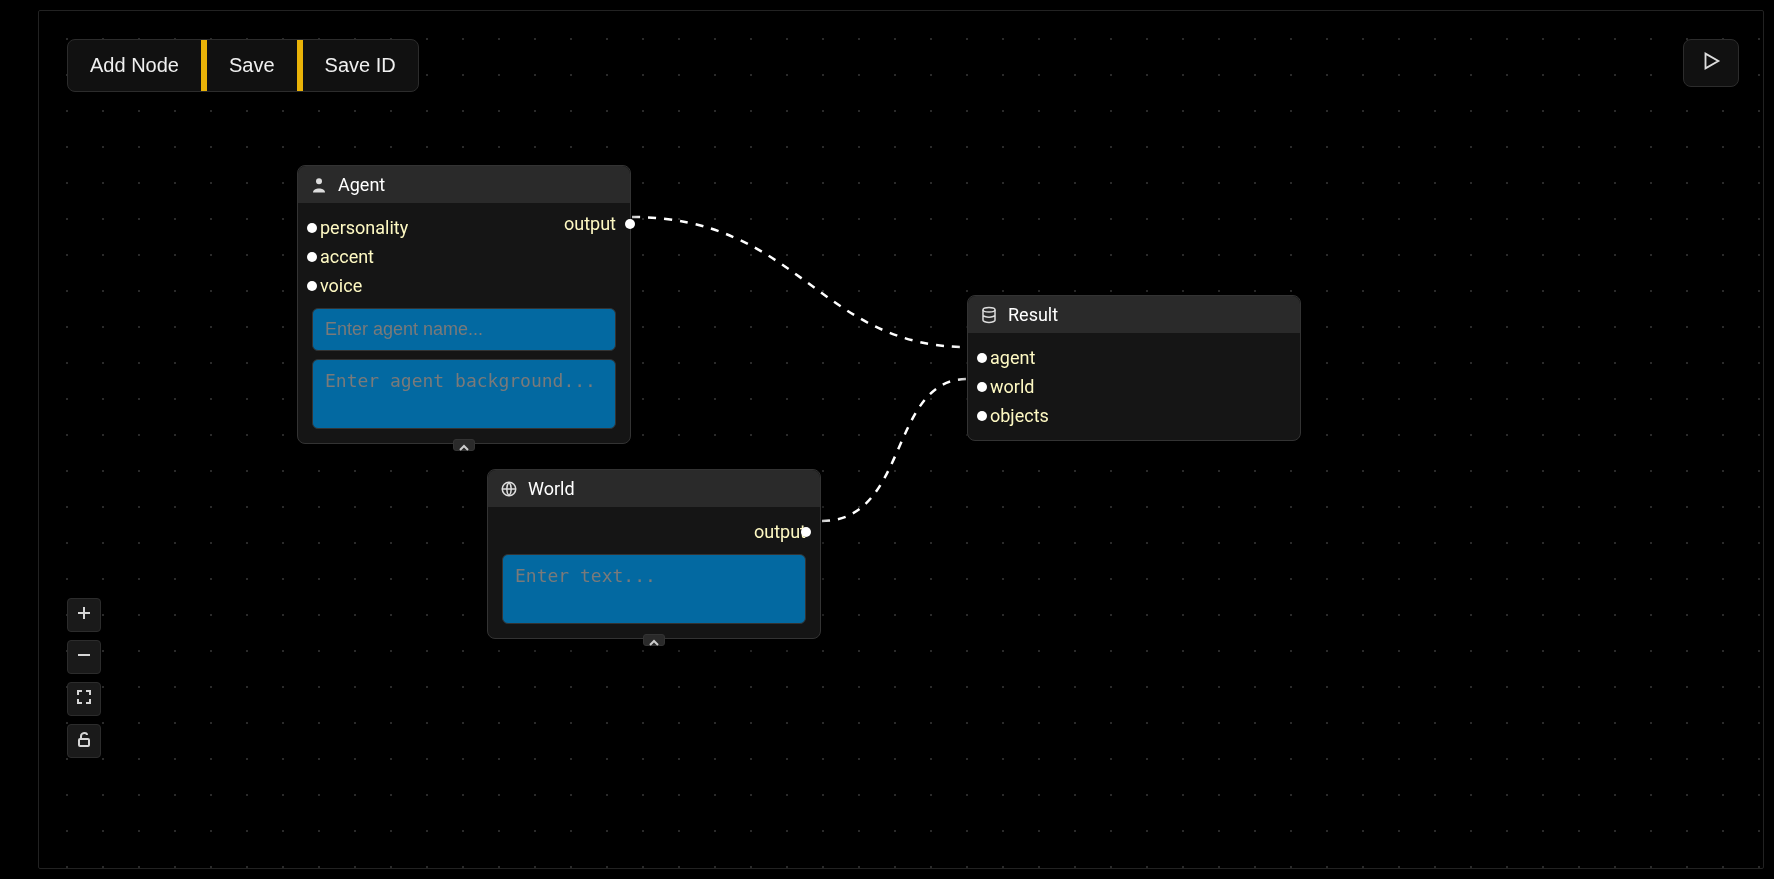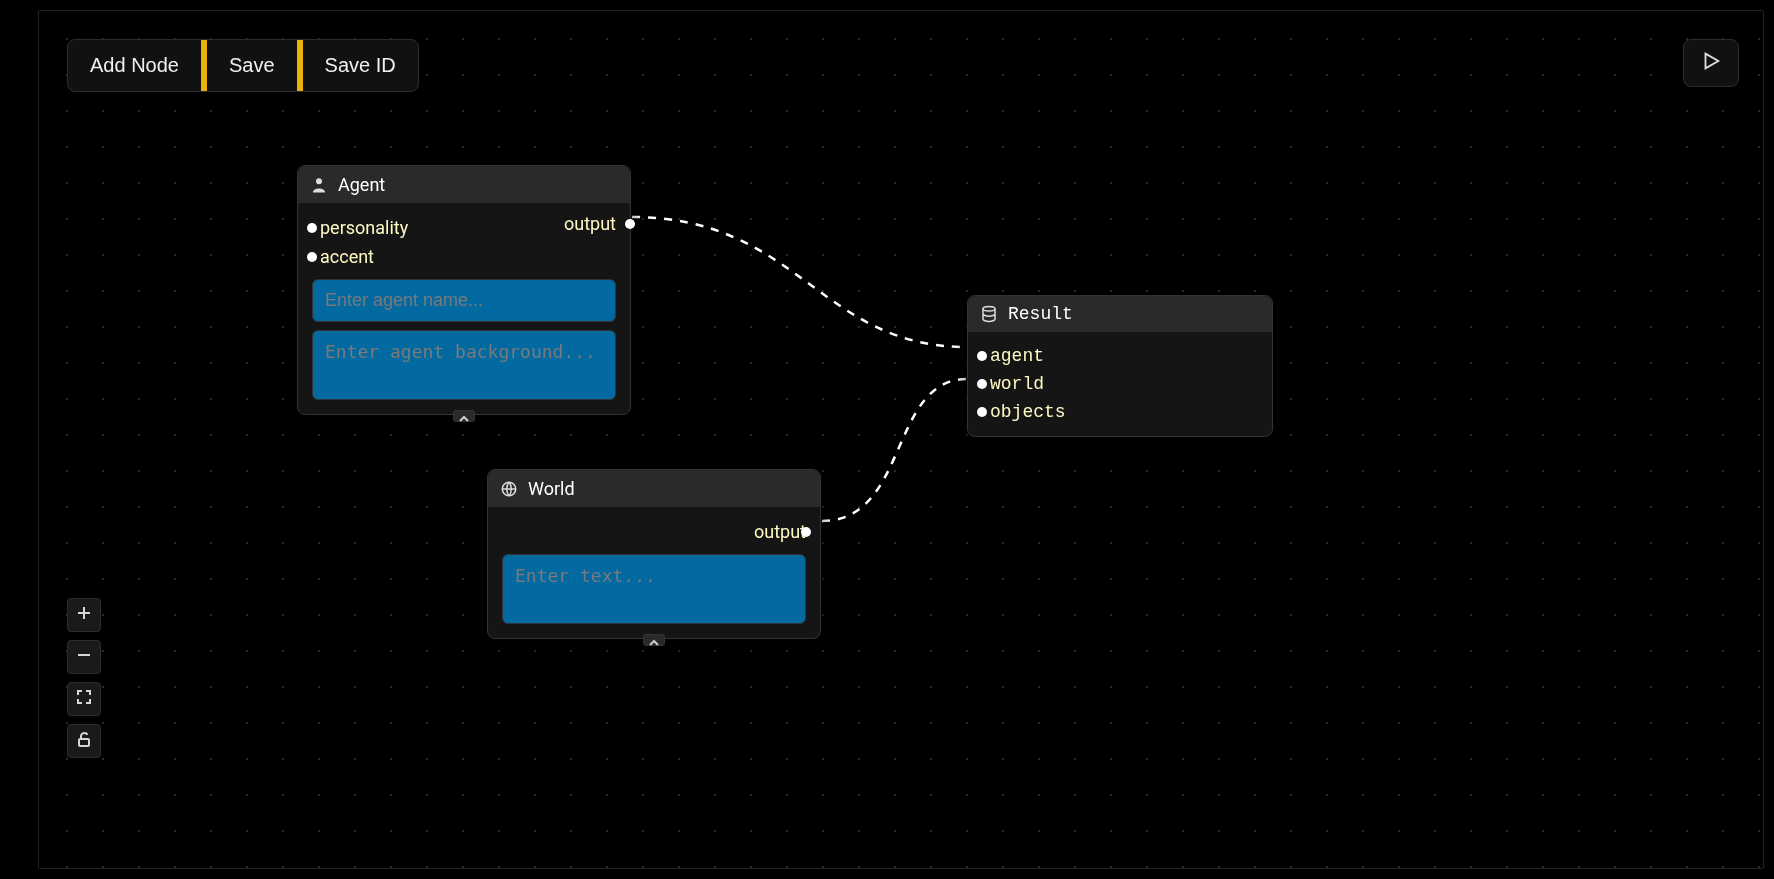--- a/index.html
+++ b/index.html
@@ -156,21 +156,21 @@
   svg.edges path {
     fill: none;
     stroke: #fff;
     stroke-width: 2.5;
     stroke-dasharray: 8 8;
   }
 
   
   .node-agent { left: 258px; top: 154px; width: 334px; }
   .node-world { left: 448px; top: 458px; width: 334px; }
-  .node-result{ left: 928px; top: 284px; width: 306px; font-family: Liberation Mono, monospace; }
+  .node-result{ left: 928px; top: 284px; width: 334px; }
 </style>
 </head>
 <body>
 
 <div class="canvas">
 
   <svg class="edges">
     <path d="M 593 206 C 760 206, 780 336, 928 336"></path>
     <path d="M 783 510 C 870 510, 850 368, 928 368"></path>
   </svg>
@@ -205,20 +205,24 @@
         <span class="port-dot edge-right"></span>
       </div>
       <div class="port-row" style="position:relative;">
         <span class="port-dot edge-left"></span>
         <span class="port-label pad-left">personality</span>
       </div>
       <div class="port-row" style="position:relative;">
         <span class="port-dot edge-left"></span>
         <span class="port-label pad-left">accent</span>
       </div>
+      <div class="port-row" style="position:relative;">
+        <span class="port-dot edge-left"></span>
+        <span class="port-label pad-left">voice</span>
+      </div>
       <input type="text" placeholder="Enter agent name..." style="">
       <textarea placeholder="Enter agent background..." style=""></textarea>
     </div>
     <div class="collapse-tab">
       <span><svg width="10" height="8" viewBox="0 0 10 8">
             <path d="M1 6 L5 2 L9 6"></path>
           </svg></span>
     </div>
   </div>
 

